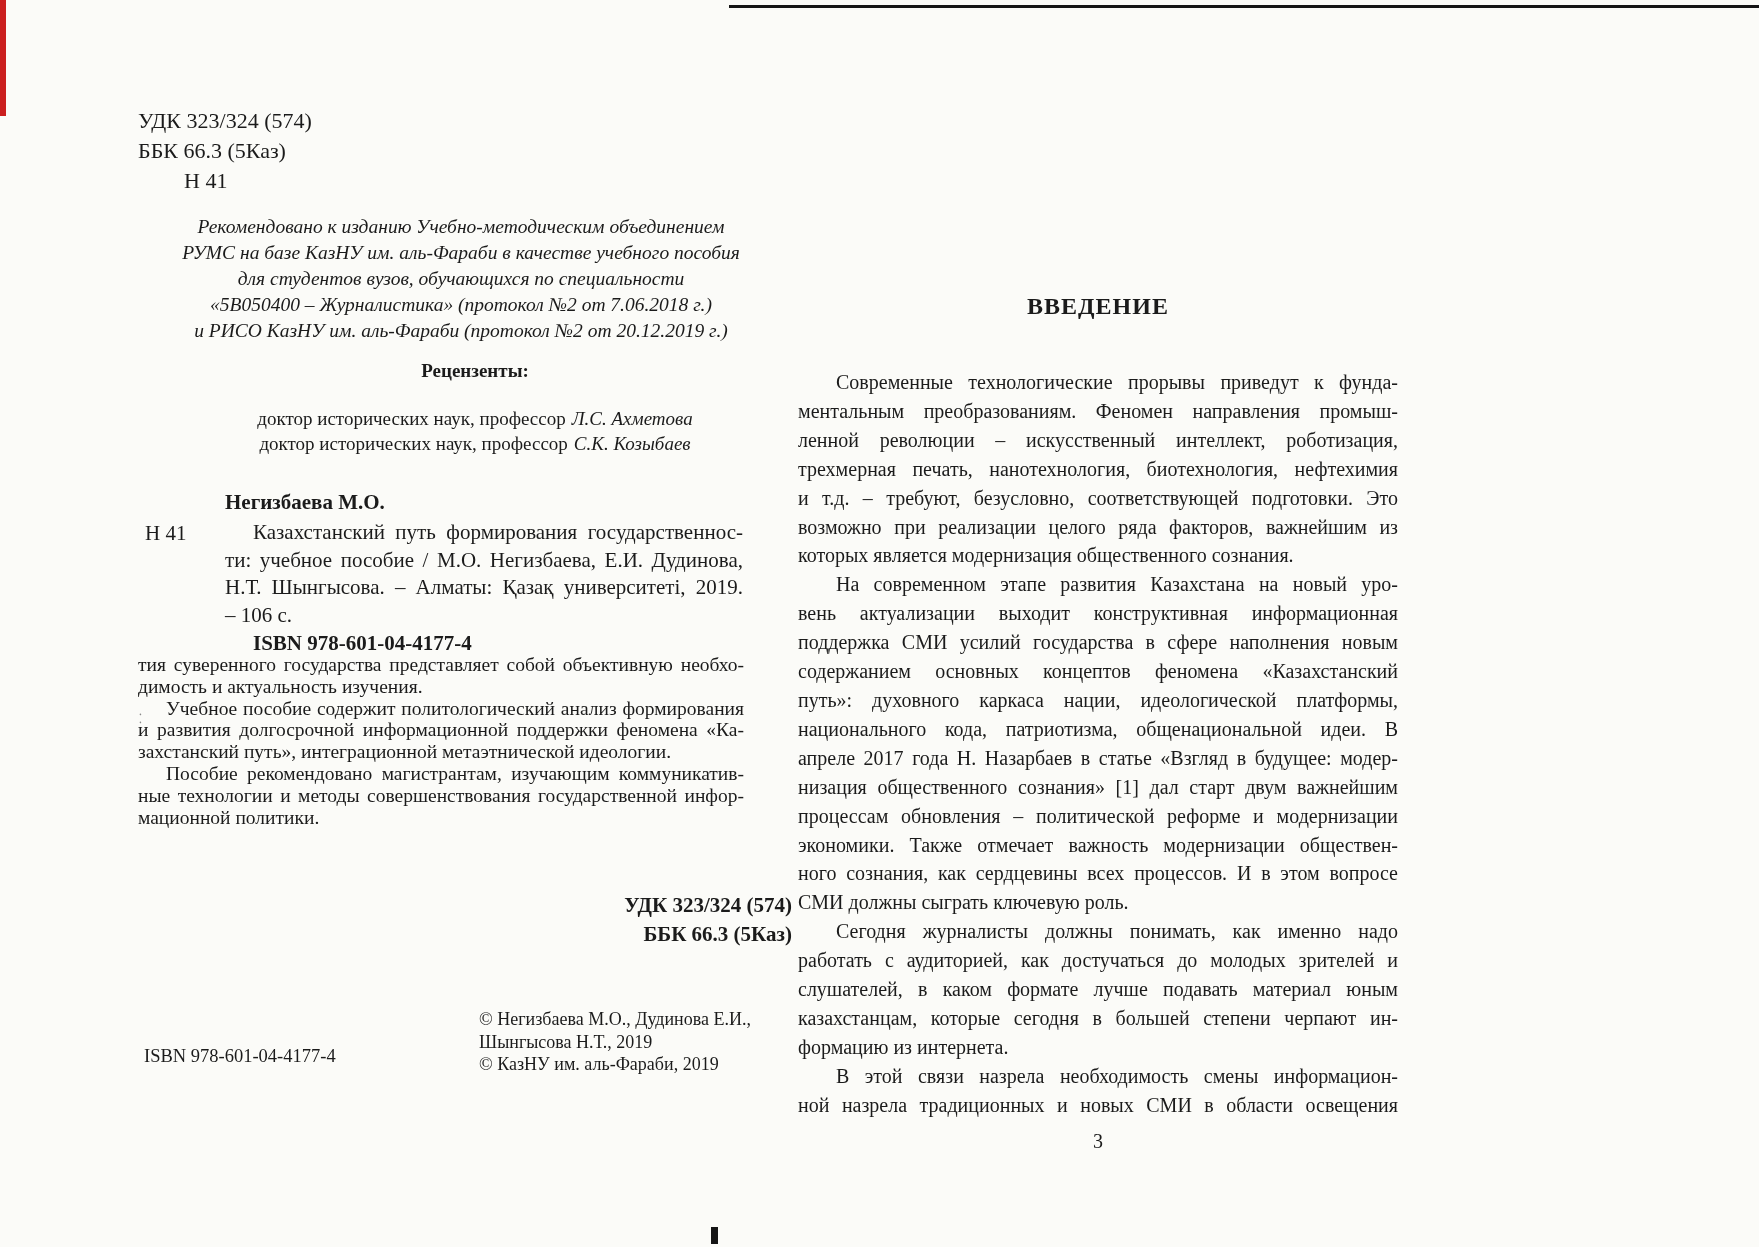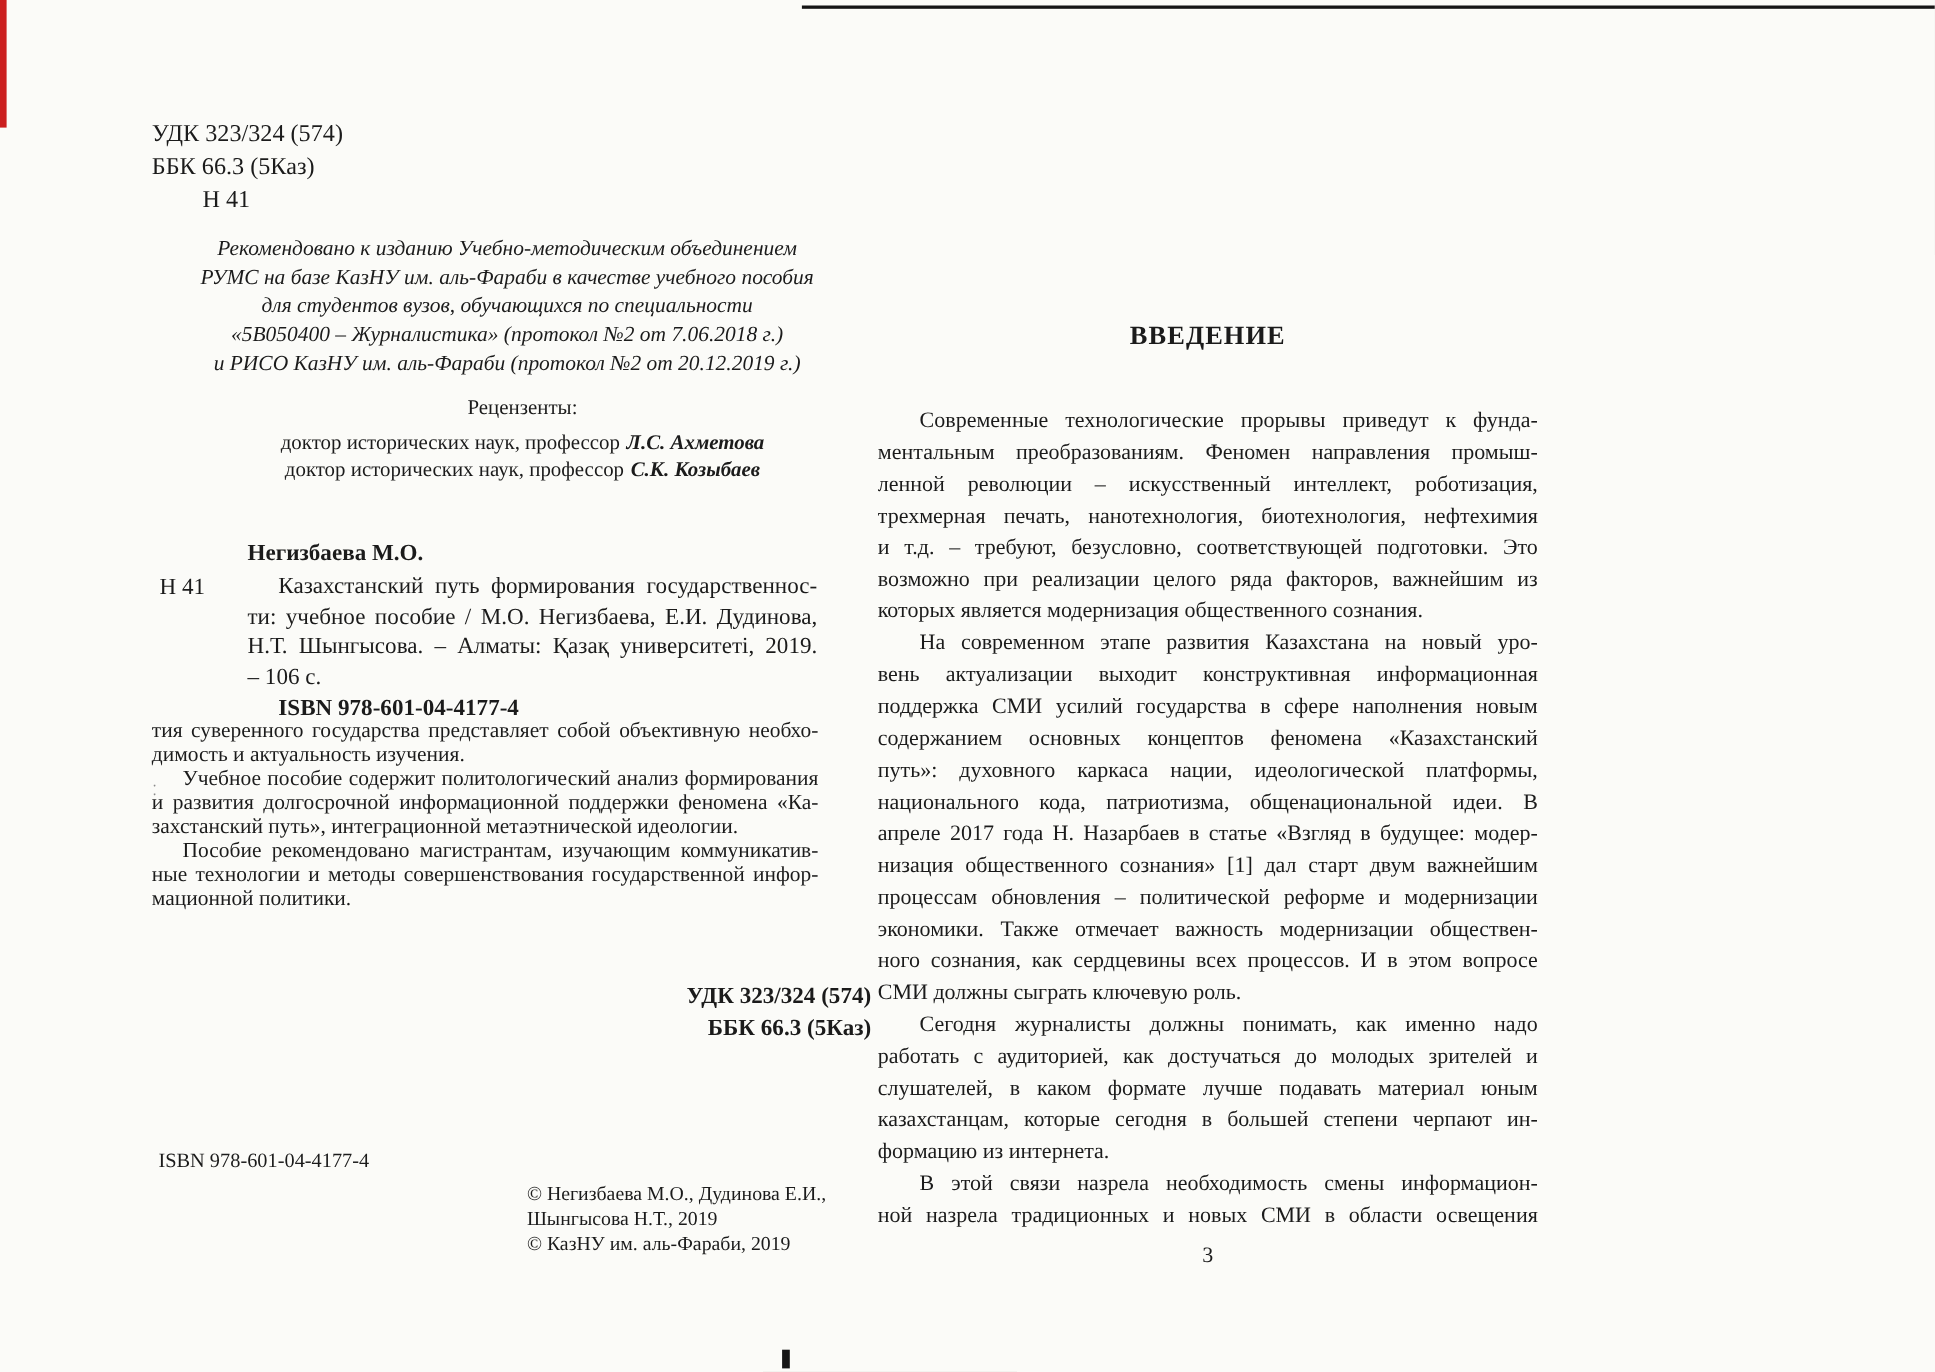--- a/index.html
+++ b/index.html
@@ -24,30 +24,30 @@
   .jl.ind38 .ln.first{text-indent:38px;}
   .jl.ind28 .ln.first{text-indent:28px;}
   .ctr .ln{text-align:center;}
   .plain .ln{text-align:left;}
 
   
   .codes-top{left:138px;top:106px;font-size:22px;line-height:30px;}
   .codes-top .idx{padding-left:46px;}
   .recommend{left:150px;top:214px;width:622px;font-style:italic;font-size:19.5px;line-height:26px;}
   .reviewers{left:175px;top:358px;width:600px;text-align:center;font-size:19px;line-height:25.5px;}
-  .reviewers .rev-head{font-weight:normal;margin-bottom:6px;text-align:center;}
-  .rev-name{font-weight:bold;font-style:italic;margin-left:6px;text-align:center;}
+  .reviewers .rev-head{font-weight:bold;margin-bottom:22px;text-align:center;}
+  .rev-name{font-weight:normal;font-style:italic;margin-left:6px;text-align:center;}
   .bib-author{left:225px;top:490px;font-size:21px;font-weight:bold;}
   .bib-index{left:145px;top:521px;font-size:21px;}
   .bib-entry{left:225px;top:519px;width:518px;font-size:21px;line-height:27.5px;}
   .bib-isbn{left:253px;top:631px;font-size:21px;font-weight:bold;}
   .annotation{left:138px;top:654px;width:606px;font-size:19.5px;line-height:21.8px;}
   .codes-bottom{left:480px;top:891px;width:312px;text-align:right;font-weight:bold;font-size:21px;line-height:29px;}
   .imprint-isbn{left:144px;top:1046px;font-size:18.5px;}
-  .copyright{left:479px;top:1074px;width:300px;font-size:18px;line-height:22.5px;}
+  .copyright{left:479px;top:1008px;width:300px;font-size:18px;line-height:22.5px;}
 
   
   .intro-heading{left:798px;top:293px;width:600px;text-align:center;font-weight:bold;font-size:24px;letter-spacing:1px;}
   .intro-body{left:798px;top:368px;width:600px;font-size:20px;line-height:28.9px;}
   .page-num{left:798px;top:1130px;width:600px;text-align:center;font-size:20px;}
 </style>
 </head>
 <body>
 
 <div class="canvas">

